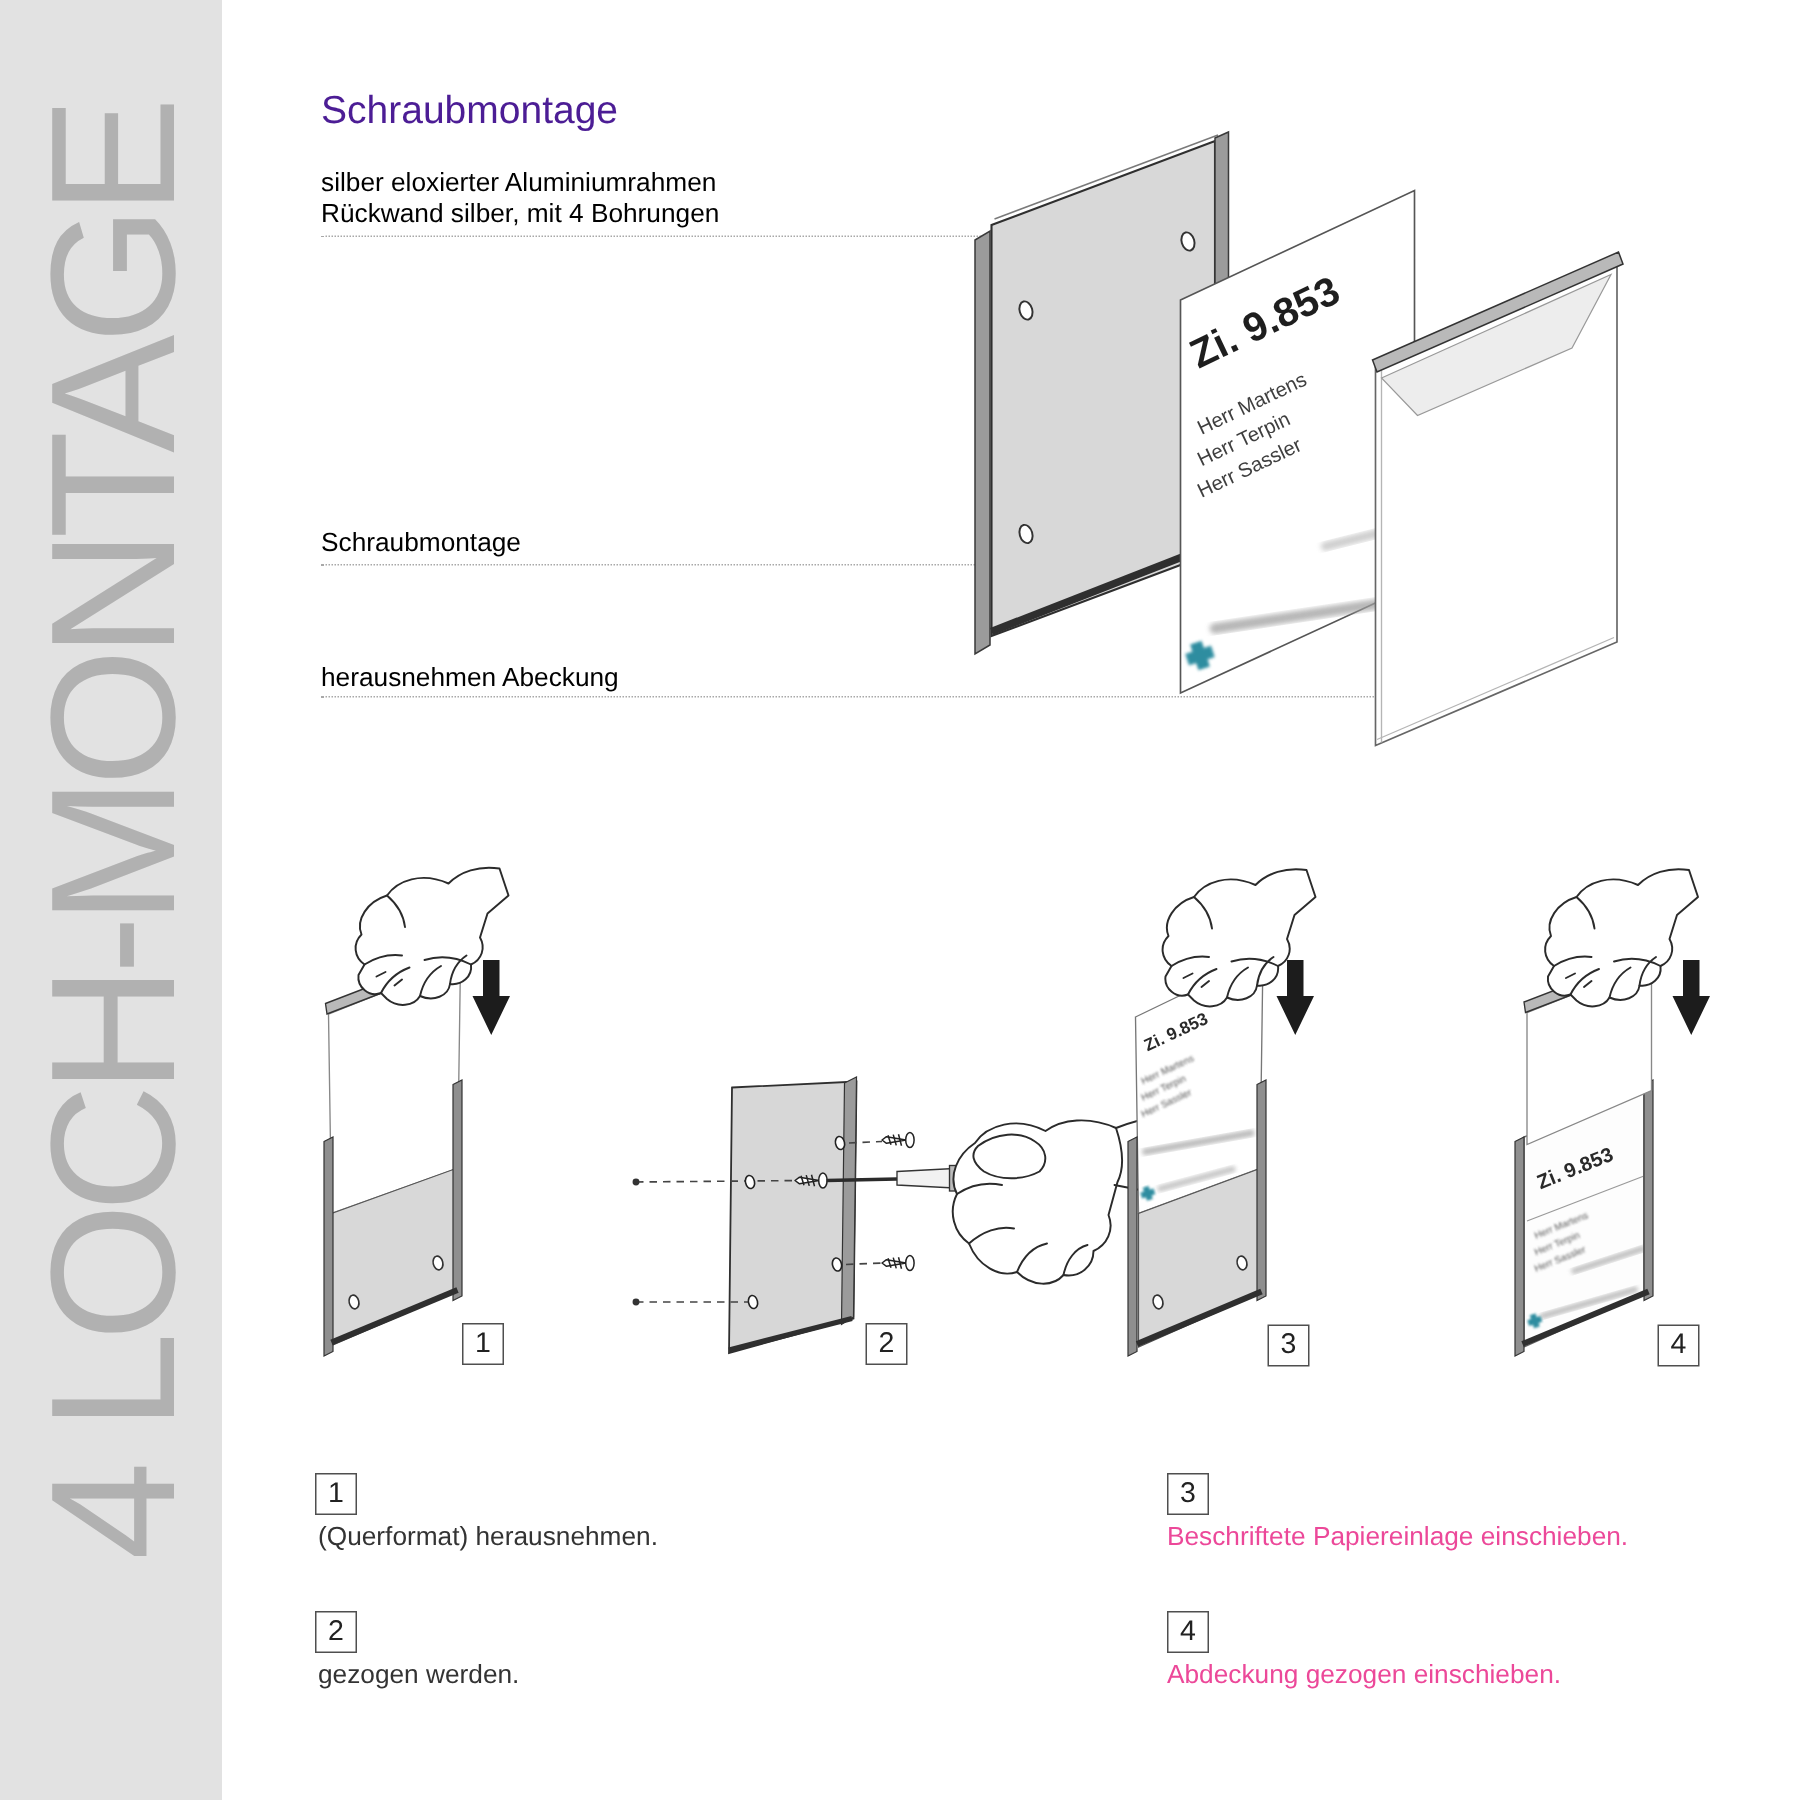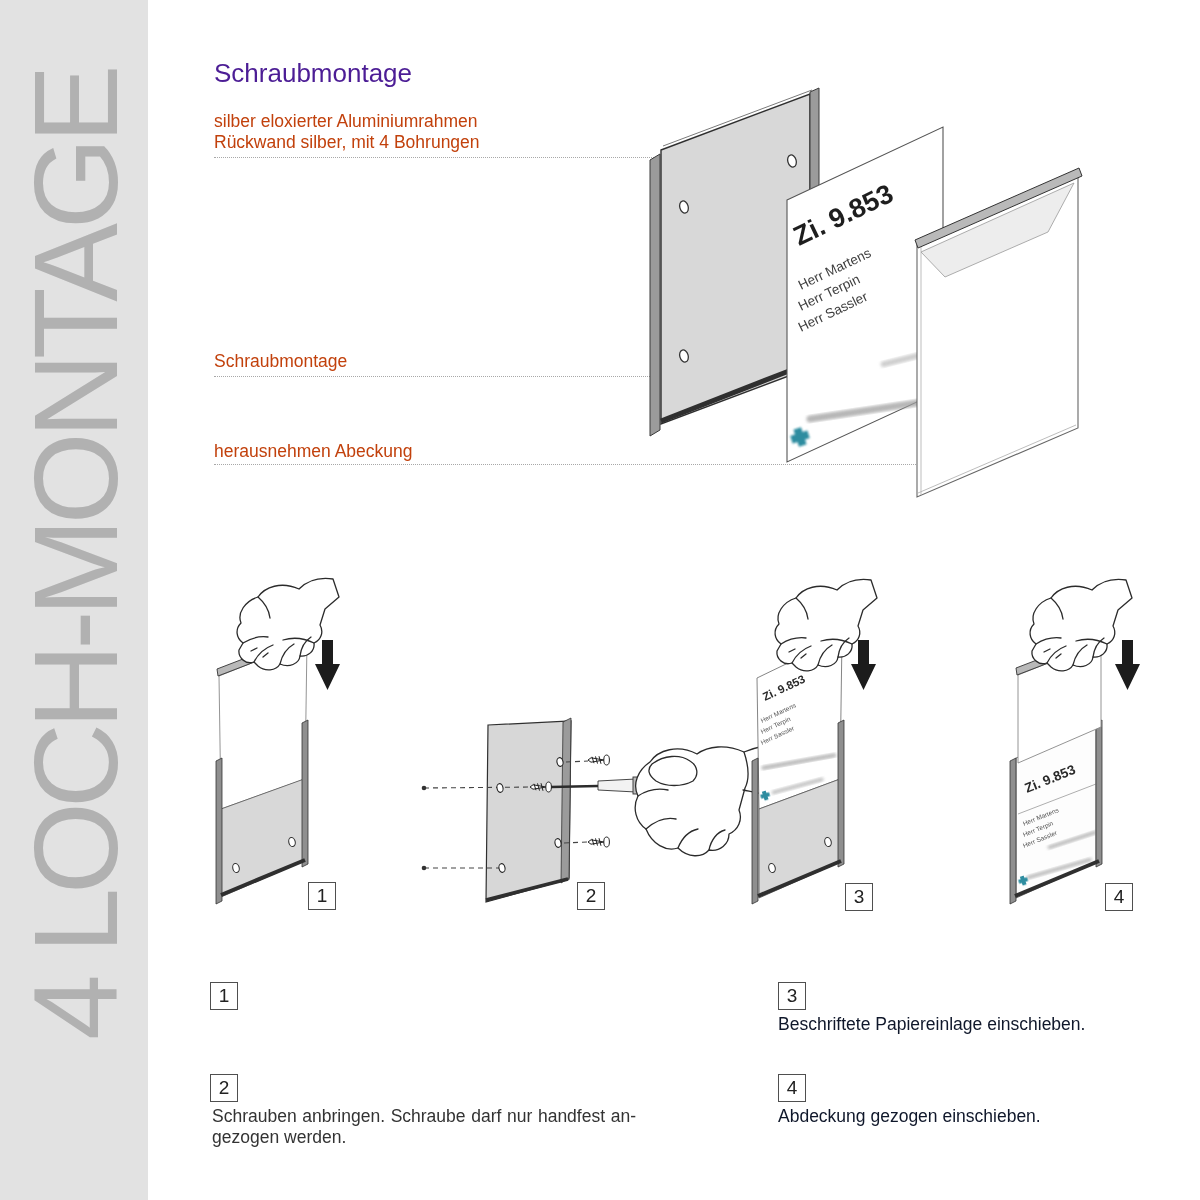--- a/index.html
+++ b/index.html
@@ -4,29 +4,29 @@
 <style>
   html,body{margin:0;padding:0}
   body{width:1200px;height:1200px;position:relative;background:#fff;
        font-family:"Liberation Sans",sans-serif;overflow:hidden;color:#333}
   .abs{position:absolute}
   #side-banner{left:0;top:0;width:148px;height:1200px;background:#e2e2e2}
   #side-banner-text{position:absolute;left:8px;top:1040px;width:1012px;height:136px;
        transform:rotate(-90deg);transform-origin:0 0;white-space:nowrap;
        font-size:118px;letter-spacing:-6px;line-height:136px;color:#b1b1b1}
   #page-title{left:214px;top:58px;font-size:26px;color:#4c1d95}
-  .callout{font-size:17.5px;line-height:21px;color:#c2410c}
+  .callout{font-size:17.5px;line-height:21px;color:#000000}
   .leader{height:0;border-top:1px dotted #a8a8a8}
   .ldot{width:5px;height:5px;border-radius:50%;background:#b4b4b4}
   .numbox{width:28px;height:28px;border:1.5px solid #4f4f4f;background:#fff;
        display:flex;align-items:center;justify-content:center;
        font-size:19px;color:#222;box-sizing:border-box}
   .instr{width:424px;font-size:17.5px;line-height:21px;color:#333}
   .instr .just{text-align:justify;text-align-last:justify}
-  .instr3{width:340px;font-size:17.5px;line-height:21px;color:#0f172a}
+  .instr3{width:340px;font-size:17.5px;line-height:21px;color:#ec4899}
   svg{position:absolute;overflow:visible}
   svg text{font-family:"Liberation Sans",sans-serif}
 </style>
 </head>
 <body>
 
 <svg width="0" height="0" aria-hidden="true">
   <defs>
     <g id="pinch-hand" stroke="#2b2b2b" stroke-width="1.3" fill="#fff" stroke-linejoin="round" stroke-linecap="round">
       <path d="M106,2 C92,0 80,4 72,12 C54,4 38,10 31,20 C18,24 10,36 14,46 C8,52 9,61 16,66 L12,73
@@ -248,25 +248,25 @@
   <use href="#pinch-hand" transform="translate(1020,578)"></use>
 </svg>
 
 <div class="abs numbox" style="left:308px;top:882px">1</div>
 <div class="abs numbox" style="left:577px;top:882px">2</div>
 <div class="abs numbox" style="left:845px;top:883px">3</div>
 <div class="abs numbox" style="left:1105px;top:883px">4</div>
 
 <div class="abs numbox" style="left:210px;top:982px">1</div>
 <div class="abs instr" style="left:212px;top:1014px">
+  <div>(Querformat) herausnehmen.</div>
 </div>
 
 <div class="abs numbox" style="left:210px;top:1074px">2</div>
 <div class="abs instr" style="left:212px;top:1106px">
-  <div class="just">Schrauben anbringen. Schraube darf nur handfest an-</div>
   <div>gezogen werden.</div>
 </div>
 
 <div class="abs numbox" style="left:778px;top:982px">3</div>
 <div class="abs instr3" style="left:778px;top:1014px">Beschriftete Papiereinlage einschieben.</div>
 
 <div class="abs numbox" style="left:778px;top:1074px">4</div>
 <div class="abs instr3" style="left:778px;top:1106px">Abdeckung gezogen einschieben.</div>
 
 </body></html>

